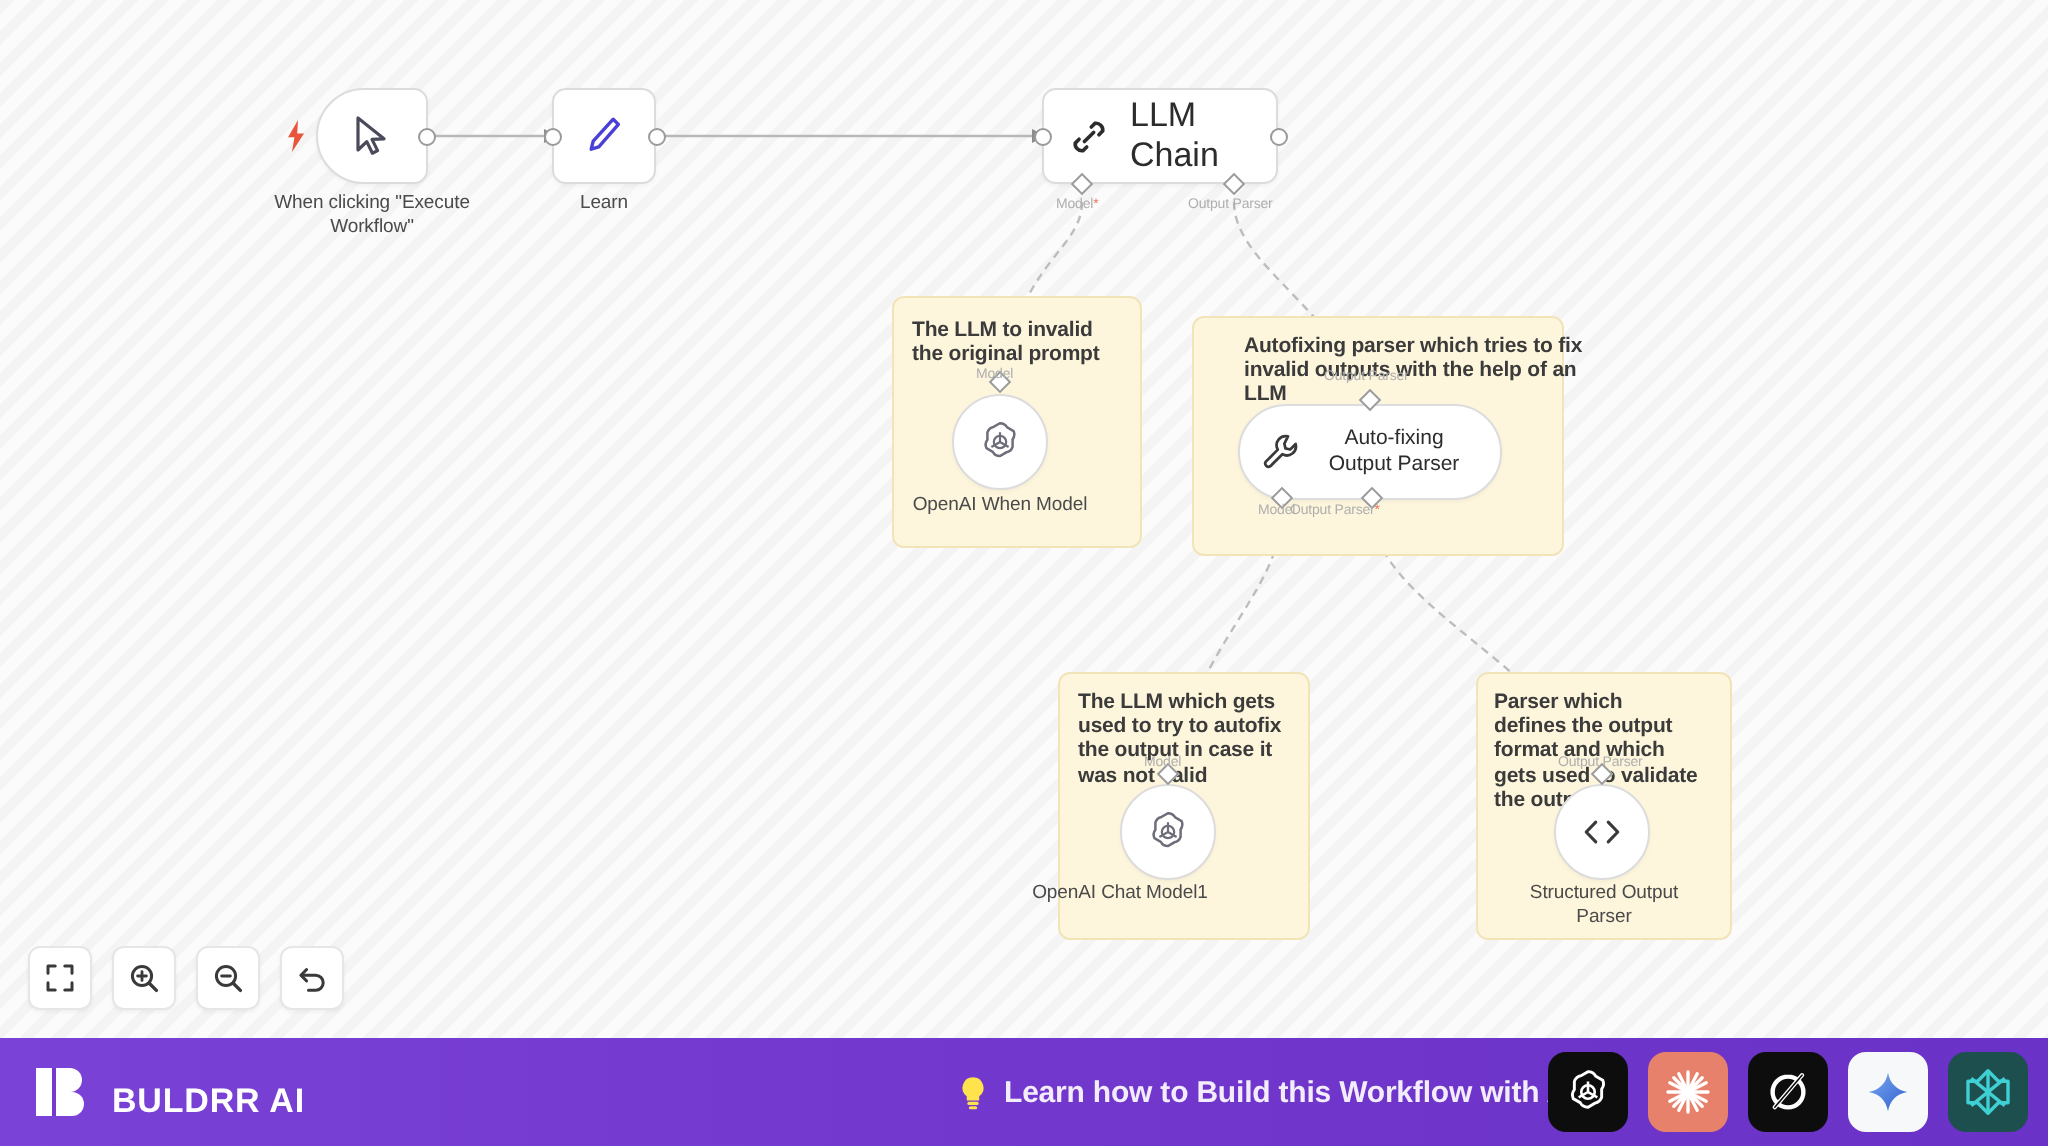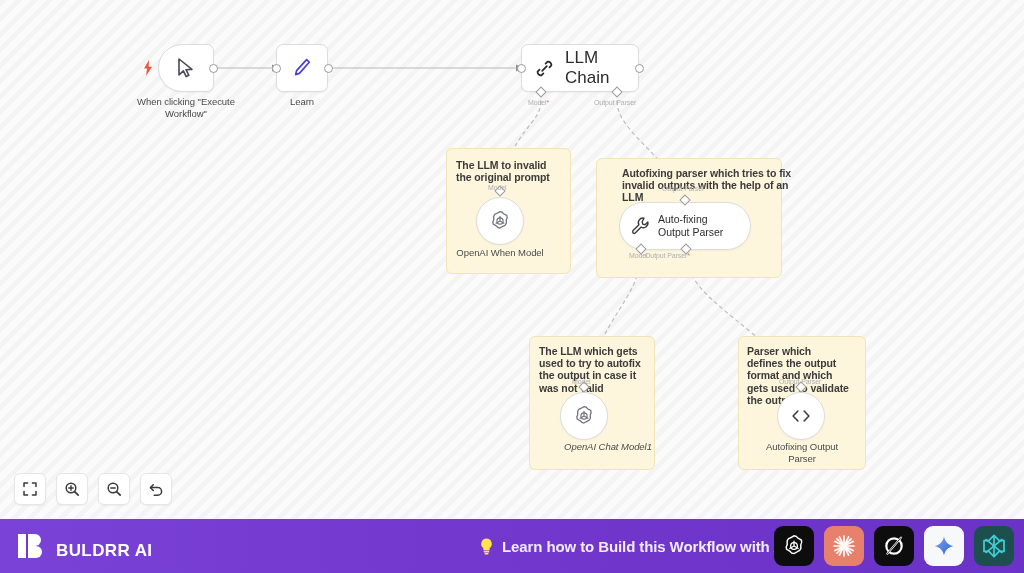--- a/index.html
+++ b/index.html
@@ -242,21 +242,21 @@
     <div class="port-label" style="left:488px; top:184px;">Model</div>
     <div class="node-label" style="left:450px; top:247px; width:100px; font-size:9.5px;">OpenAI When Model</div>
 
     <div class="pill-node" style="left:619px; top:202px; width:132px; height:48px; gap:8px;">
       <span>
         <svg width="20" height="20" viewBox="0 0 22 22">
           <path d="M15.4 2.4 a5 5 0 0 0 -5.6 7.3 L3.2 16.3 a1.8 1.8 0 0 0 2.5 2.5
                    l6.6 -6.6 a5 5 0 0 0 7.3 -5.6 l-3 3 l-2.6 -0.6 l-0.6 -2.6 Z" fill="none" stroke="#3a3a3a" stroke-width="1.5" stroke-linejoin="round"></path>
         </svg>
       </span>
-      <span class="node-title-inline" style="font-size:10.5px;">Auto-fixing Output Parser</span>
+      <span class="node-title-inline" style="font-size:10.5px;text-align:center;">Auto-fixing Output Parser</span>
     </div>
     <div class="port-diamond" style="left:681px; top:196px;"></div>
     <div class="port-label" style="left:662px; top:185px;">Output Parser</div>
     <div class="port-diamond" style="left:637px; top:245px;"></div>
     <div class="port-label" style="left:629px; top:252px;">Model</div>
     <div class="port-diamond" style="left:682px; top:245px;"></div>
     <div class="port-label" style="left:645px; top:252px;">Output Parser<span class="req">*</span></div>
 
     <div class="round-node" style="left:560px; top:392px;">
       <span>
@@ -264,33 +264,33 @@
           <path d="M12 2.6 a4.1 4.1 0 0 1 3.6 2.1 l3.2 1.85 a4.1 4.1 0 0 1 -0.5 4.15
                    v3.7 a4.1 4.1 0 0 1 -3.1 2.75 l-3.2 1.85 a4.1 4.1 0 0 1 -3.6 -2.1
                    l-3.2 -1.85 a4.1 4.1 0 0 1 0.5 -4.15 v-3.7 a4.1 4.1 0 0 1 3.1 -2.75 Z" fill="none" stroke="#6e6e7a" stroke-width="1.25"></path>
           <path d="M12 7.1 v4.9 l4.3 2.5 M12 12 l-4.3 2.5 M12 12 V7.1" fill="none" stroke="#6e6e7a" stroke-width="1.1"></path>
           <circle cx="12" cy="12" r="3.1" fill="none" stroke="#6e6e7a" stroke-width="1.1"></circle>
         </svg>
       </span>
     </div>
     <div class="port-diamond" style="left:580px; top:383px;"></div>
     <div class="port-label" style="left:572px; top:378px;">Model</div>
-    <div class="node-label" style="left:554px; top:441px; width:108px; font-size:9.5px;font-style:italic;">OpenAI Chat Model1</div>
+    <div class="node-label" style="left:506px; top:441px; width:108px; font-size:9.5px;">OpenAI Chat Model1</div>
 
     <div class="round-node" style="left:777px; top:392px;">
       <span>
         <svg width="22" height="18" viewBox="0 0 24 18">
           <path d="M8.6 3.6 L3.4 9 L8.6 14.4" fill="none" stroke="#3a3a3a" stroke-width="1.7" stroke-linecap="round" stroke-linejoin="round"></path>
           <path d="M15.4 3.6 L20.6 9 L15.4 14.4" fill="none" stroke="#3a3a3a" stroke-width="1.7" stroke-linecap="round" stroke-linejoin="round"></path>
         </svg>
       </span>
     </div>
     <div class="port-diamond" style="left:797px; top:383px;"></div>
     <div class="port-label" style="left:779px; top:378px;">Output Parser</div>
-    <div class="node-label" style="left:752px; top:441px; width:100px; font-size:9.5px;">Autofixing Output Parser</div>
+    <div class="node-label" style="left:752px; top:441px; width:100px; font-size:9.5px;">Structured Output Parser</div>
 
     <div id="toolbar">
       <div class="tool-btn">
         <span>
           <svg width="16" height="16" viewBox="0 0 16 16">
             <path d="M2 5.6 V2 H5.6 M10.4 2 H14 V5.6 M14 10.4 V14 H10.4 M5.6 14 H2 V10.4" fill="none" stroke="#3a3a3a" stroke-width="1.5" stroke-linecap="round" stroke-linejoin="round"></path>
           </svg>
         </span>
       </div>
       <div class="tool-btn">

